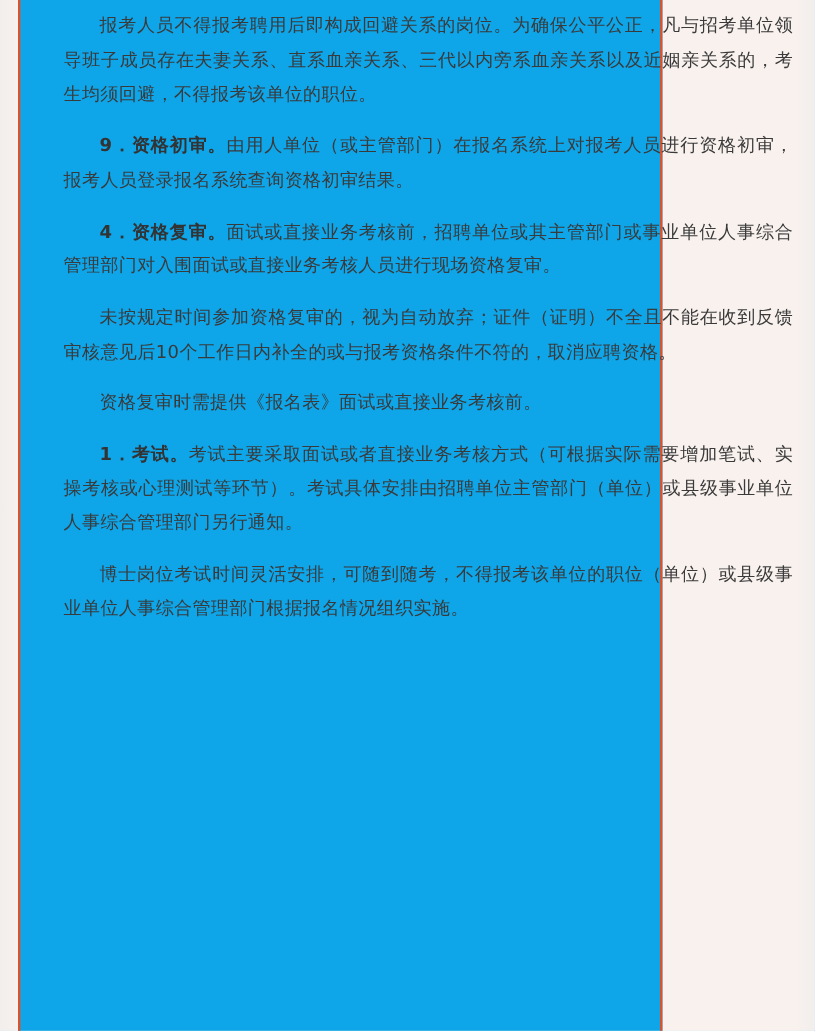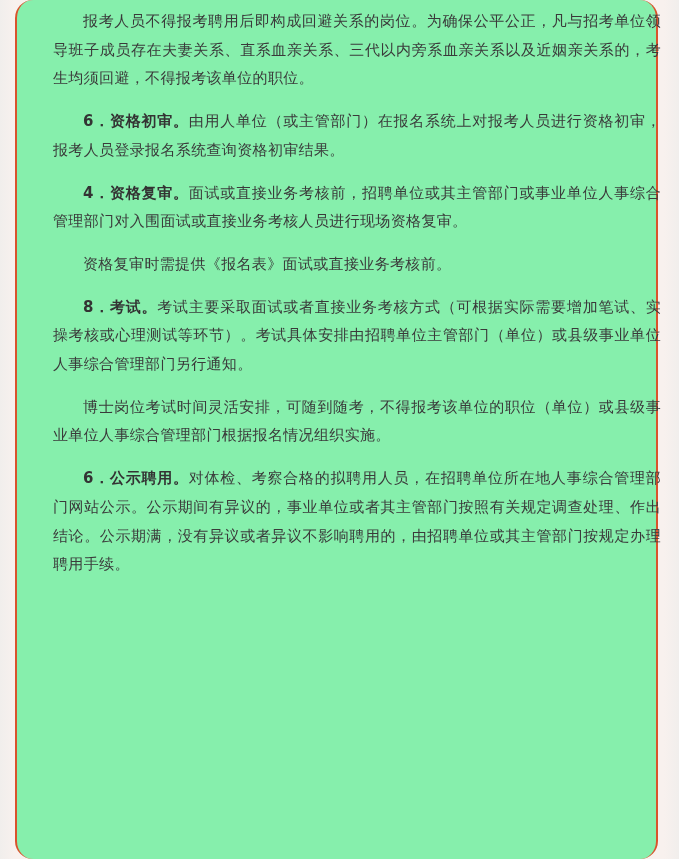--- a/index.html
+++ b/index.html
@@ -10,27 +10,26 @@
     width: 679px;
     height: 859px;
     overflow: hidden;
     background: linear-gradient(to right, #f1eeec 0px, #f8f1ee 15px, #f8f1ee 664px, #f1eeec 679px);
     font-family: "DejaVu Sans", "Liberation Sans", sans-serif;
   }
   .panel {
     position: absolute;
     left: 15px;
     top: 0;
-    width: 643px;
+    width: 537px;
     height: 859px;
-    background: #86efac;
+    background: #0ea5e9;
     border-left: 2px solid #d9532c;
     border-right: 2px solid #d9532c;
     box-sizing: border-box;
-    border-radius: 18px;
   }
   .content {
     position: absolute;
     left: 36px;
     top: 7px;
     width: 608px;
     color: #3a3a3a;
     font-size: 15px;
     line-height: 28.7px;
     letter-spacing: 0.35px;
@@ -47,31 +46,31 @@
 </style>
 </head>
 <body>
 
 <div class="panel">
   <div class="content">
     <p class="para">
       <span>报考人员不得报考聘用后即构成回避关系的岗位。为确保公平公正，凡与招考单位领导班子成员存在夫妻关系、直系血亲关系、三代以内旁系血亲关系以及近姻亲关系的，考生均须回避，不得报考该单位的职位。</span>
     </p>
     <p class="para">
-      <b>6．资格初审。</b><span>由用人单位（或主管部门）在报名系统上对报考人员进行资格初审，报考人员登录报名系统查询资格初审结果。</span>
+      <b>9．资格初审。</b><span>由用人单位（或主管部门）在报名系统上对报考人员进行资格初审，报考人员登录报名系统查询资格初审结果。</span>
     </p>
     <p class="para">
       <b>4．资格复审。</b><span>面试或直接业务考核前，招聘单位或其主管部门或事业单位人事综合管理部门对入围面试或直接业务考核人员进行现场资格复审。</span>
     </p>
     <p class="para">
+      <span>未按规定时间参加资格复审的，视为自动放弃；证件（证明）不全且不能在收到反馈审核意见后10个工作日内补全的或与报考资格条件不符的，取消应聘资格。</span>
+    </p>
+    <p class="para">
       <span>资格复审时需提供《报名表》面试或直接业务考核前。</span>
     </p>
     <p class="para">
-      <b>8．考试。</b><span>考试主要采取面试或者直接业务考核方式（可根据实际需要增加笔试、实操考核或心理测试等环节）。考试具体安排由招聘单位主管部门（单位）或县级事业单位人事综合管理部门另行通知。</span>
+      <b>1．考试。</b><span>考试主要采取面试或者直接业务考核方式（可根据实际需要增加笔试、实操考核或心理测试等环节）。考试具体安排由招聘单位主管部门（单位）或县级事业单位人事综合管理部门另行通知。</span>
     </p>
     <p class="para">
       <span>博士岗位考试时间灵活安排，可随到随考，不得报考该单位的职位（单位）或县级事业单位人事综合管理部门根据报名情况组织实施。</span>
-    </p>
-    <p class="para">
-      <b>6．公示聘用。</b><span>对体检、考察合格的拟聘用人员，在招聘单位所在地人事综合管理部门网站公示。公示期间有异议的，事业单位或者其主管部门按照有关规定调查处理、作出结论。公示期满，没有异议或者异议不影响聘用的，由招聘单位或其主管部门按规定办理聘用手续。</span>
     </p>
   </div>
 </div>
 
 </body></html>

